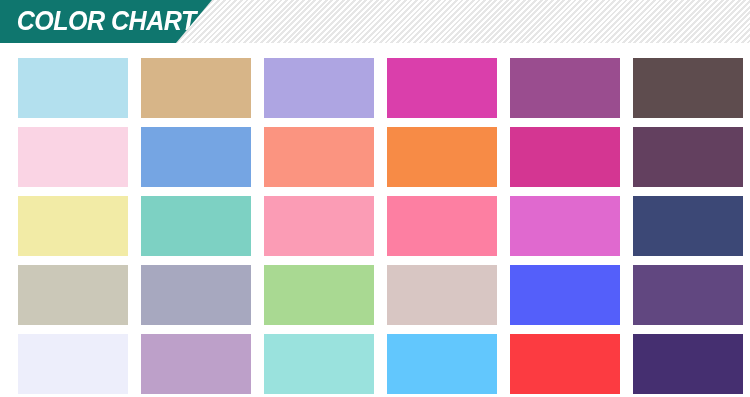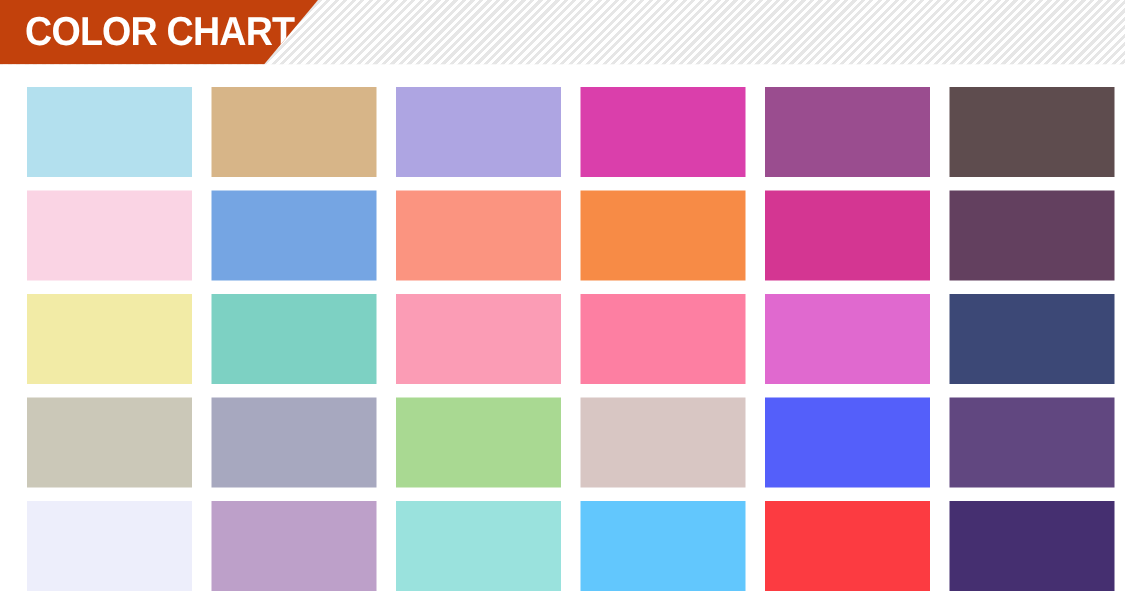--- a/index.html
+++ b/index.html
@@ -102,21 +102,21 @@
   }
 </style>
 </head>
 <body>
 
 <div id="page">
 
   <div class="header">
     <div class="header-stripes"></div>
     <div class="header-bottom-rule"></div>
-    <div class="banner" style="background-color: #c2410c;">
+    <div class="banner" style="background-color: #0f766e; font-style: italic;">
       <span class="banner-title" style="color: rgb(255, 255, 255);">COLOR CHART</span>
     </div>
   </div>
 
   <div class="grid">
       <div class="grid-row">
         <div class="swatch" style="background-color: rgb(179, 224, 238);"></div>
         <div class="swatch" style="background-color: rgb(215, 181, 136);"></div>
         <div class="swatch" style="background-color: rgb(174, 165, 226);"></div>
         <div class="swatch" style="background-color: rgb(218, 63, 171);"></div>

